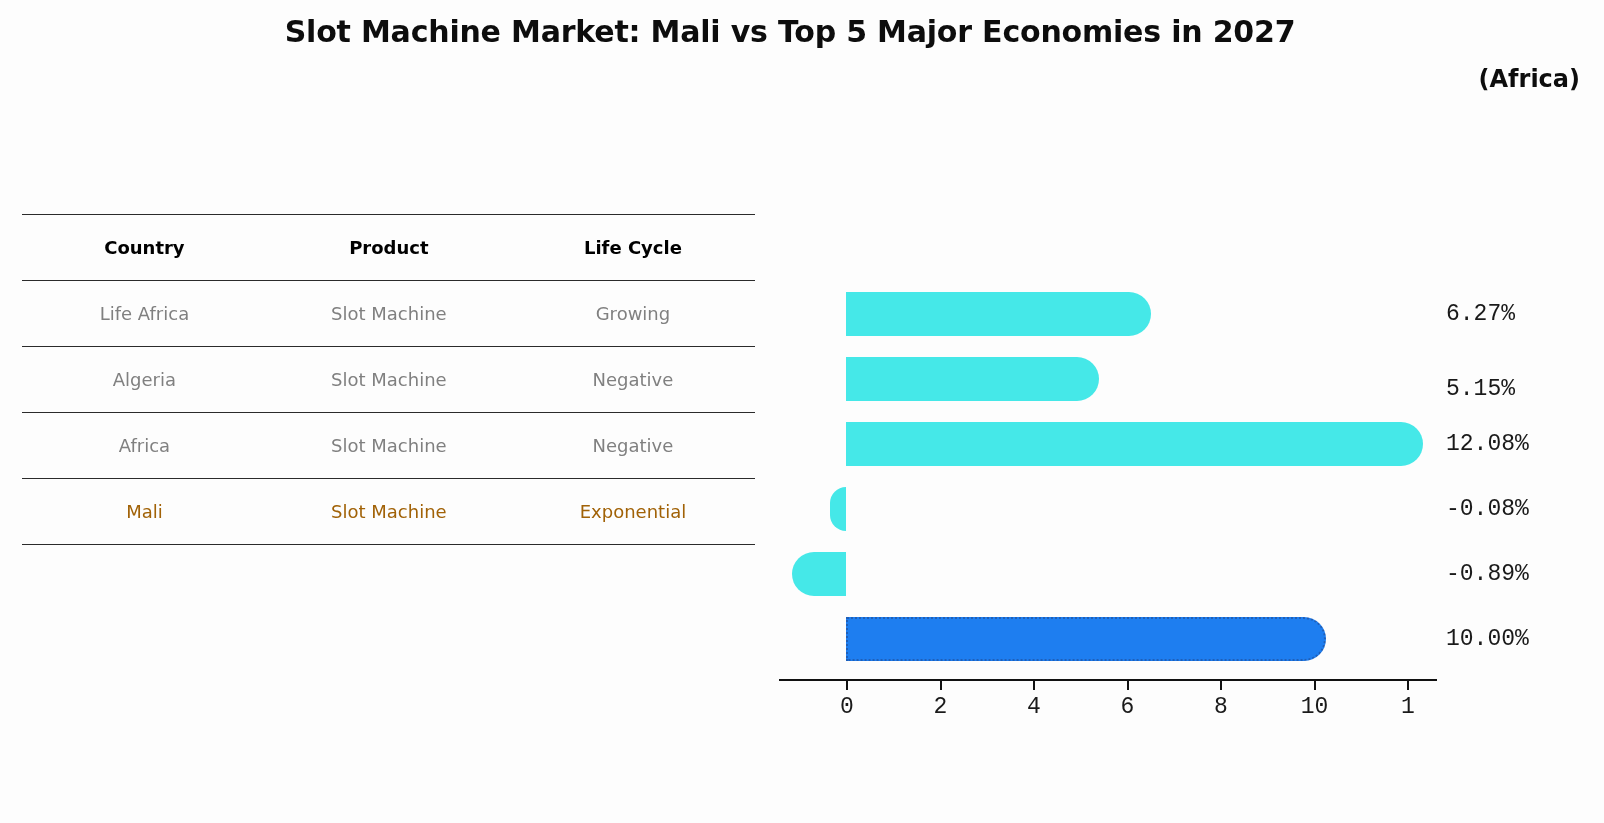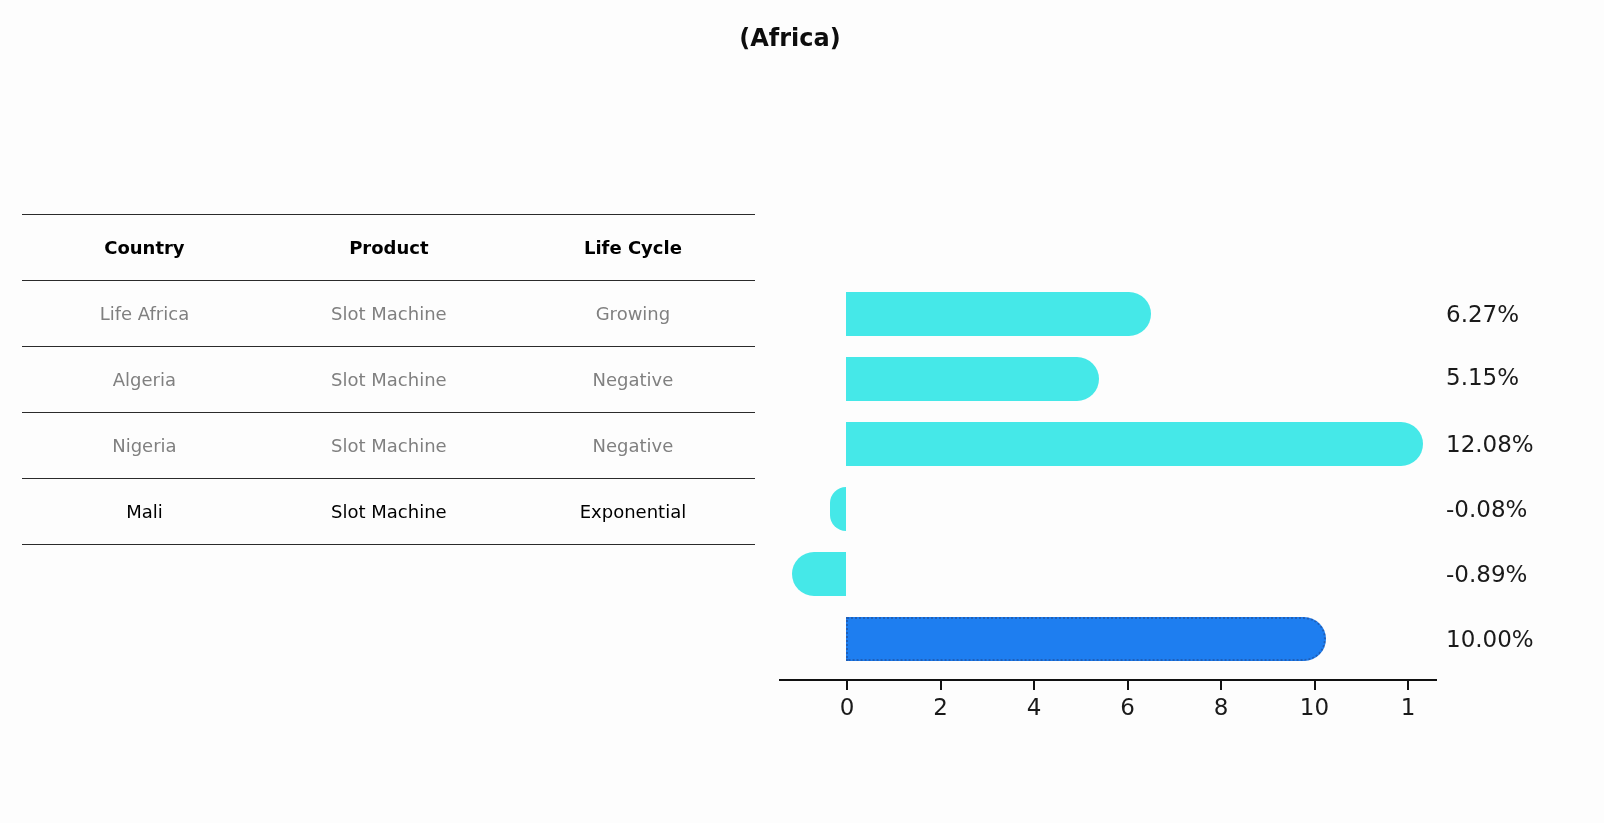--- a/index.html
+++ b/index.html
@@ -30,20 +30,21 @@
     letter-spacing: -0.2px;
     color: #0d0d0d;
     line-height: 1.35;
   }
   #chart-subtitle {
     font-size: 24px;
     font-weight: bold;
     color: #0d0d0d;
     margin-top: 10px;
     line-height: 1.35;
+    text-align: right;
   }
 
   
   #table-wrap {
     position: absolute;
     left: 22px;
     top: 214px;
     width: 733px;
   }
   table#data-table {
@@ -69,31 +70,32 @@
     font-weight: bold;
     color: #000000;
     border-top: 1.6px solid #2b2b2b;
     border-bottom: 1.6px solid #2b2b2b;
   }
   table#data-table tbody td {
     color: #808080;
     border-bottom: 1.6px solid #2b2b2b;
   }
   table#data-table tbody tr.highlight td {
-    color: #000000;
+    color: #a16207;
   }
 
   
   #chart-area {
     position: absolute;
     left: 0;
     top: 0;
     width: 1604px;
     height: 823px;
     pointer-events: none;
+    font-family: Liberation Mono, monospace;
   }
   .bar {
     position: absolute;
     height: 44px;
   }
   .bar.pos {
     background: #45e8e8;
     border-radius: 0 24px 24px 0;
   }
   .bar.neg {
@@ -136,20 +138,21 @@
     font-size: 23px;
     color: #1a1a1a;
     transform: translateX(-50%);
     text-align: center;
   }
 </style>
 </head>
 <body>
 
 <div id="title-block">
+  <div id="chart-title">Slot Machine Market: Mali vs Top 5 Major Economies in 2027</div>
   <div id="chart-subtitle">(Africa)</div>
 </div>
 
 <div id="table-wrap">
   <table id="data-table">
     <colgroup>
       <col class="c-country">
         <col class="c-product">
         <col class="c-life">
     </colgroup>
@@ -165,21 +168,21 @@
         <td>Life Africa</td>
         <td>Slot Machine</td>
         <td>Growing</td>
       </tr>
       <tr>
         <td>Algeria</td>
         <td>Slot Machine</td>
         <td>Negative</td>
       </tr>
       <tr>
-        <td>Nigeria</td>
+        <td>Africa</td>
         <td>Slot Machine</td>
         <td>Negative</td>
       </tr>
       <tr class="highlight">
         <td>Mali</td>
         <td>Slot Machine</td>
         <td>Exponential</td>
       </tr>
     </tbody>
   </table>
@@ -189,21 +192,21 @@
   <div id="bars-layer">
       <div class="bar pos" style="top: 292px; left: 846px; width: 305.123px;"></div>
       <div class="bar pos" style="top: 357px; left: 846px; width: 252.762px;"></div>
       <div class="bar pos" style="top: 422px; left: 846px; width: 576.74px;"></div>
       <div class="bar neg" style="top: 487px; left: 830.26px; width: 15.74px;"></div>
       <div class="bar neg" style="top: 552px; left: 792.393px; width: 53.6075px;"></div>
       <div class="bar target" style="top: 617px; left: 846px; width: 479.5px;"></div>
     </div>
   <div id="labels-layer">
       <div class="bar-label" style="top: 301px;">6.27%</div>
-      <div class="bar-label" style="top: 364px;">5.15%</div>
+      <div class="bar-label" style="top: 376px;">5.15%</div>
       <div class="bar-label" style="top: 431px;">12.08%</div>
       <div class="bar-label" style="top: 496px;">-0.08%</div>
       <div class="bar-label" style="top: 561px;">-0.89%</div>
       <div class="bar-label" style="top: 626px;">10.00%</div>
     </div>
   <div id="axis-line"></div>
   <div id="ticks-layer">
       <div class="tick-mark" style="left: 846px;"></div>
       <div class="tick-label" style="left: 847px;">0</div>
       <div class="tick-mark" style="left: 939.5px;"></div>

